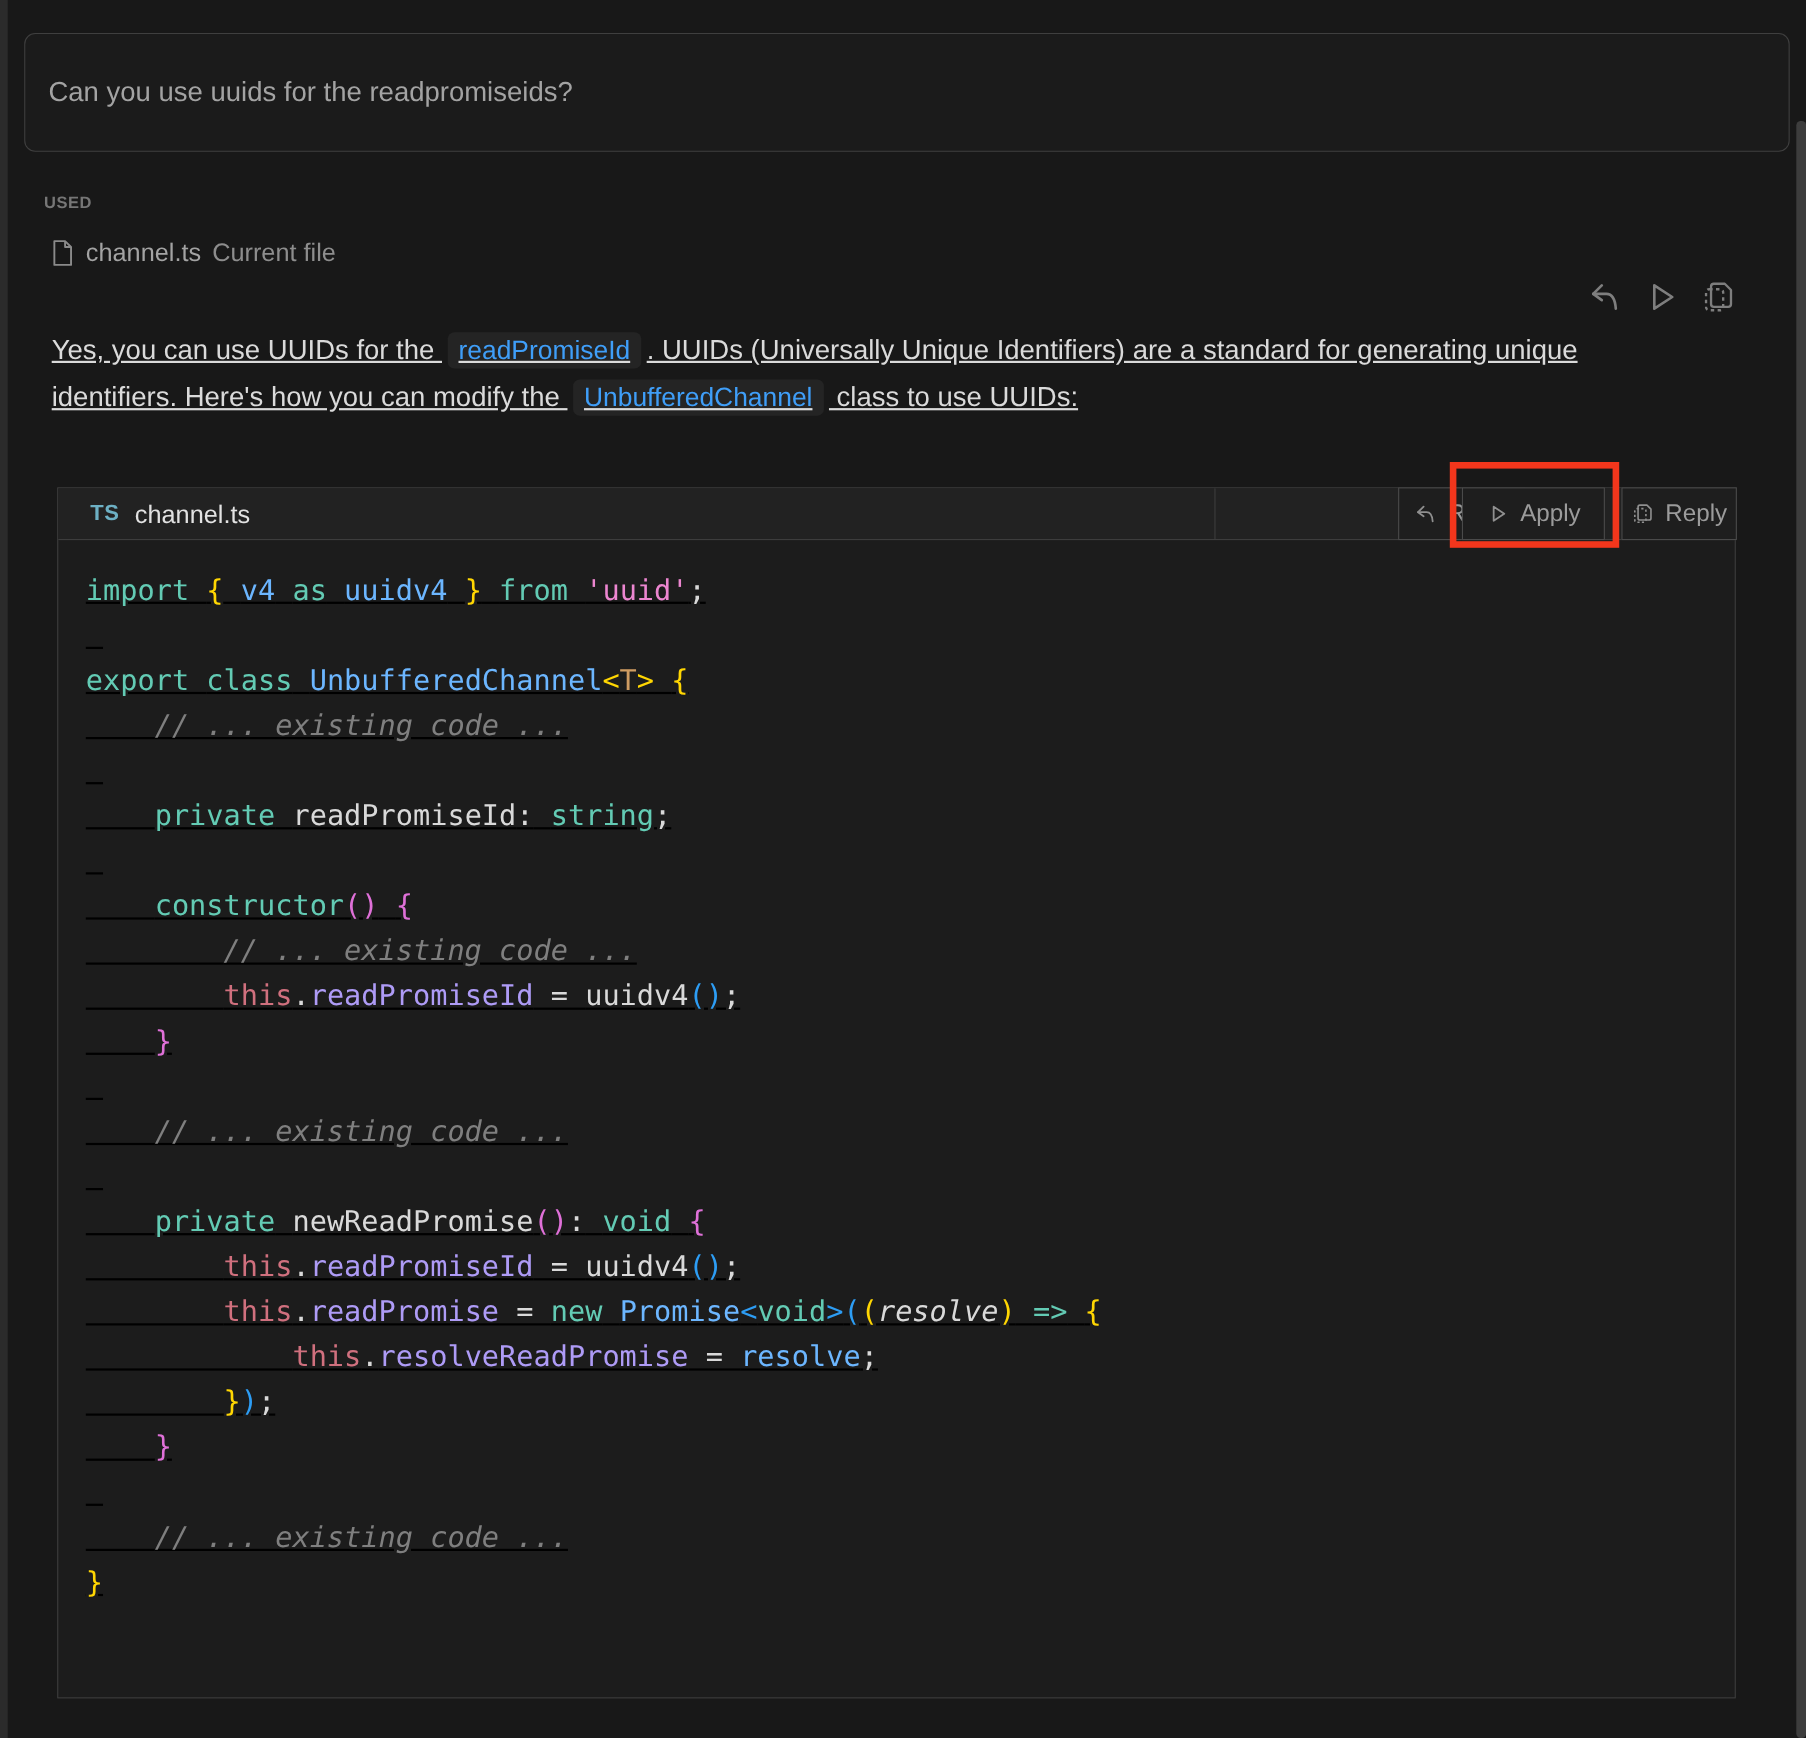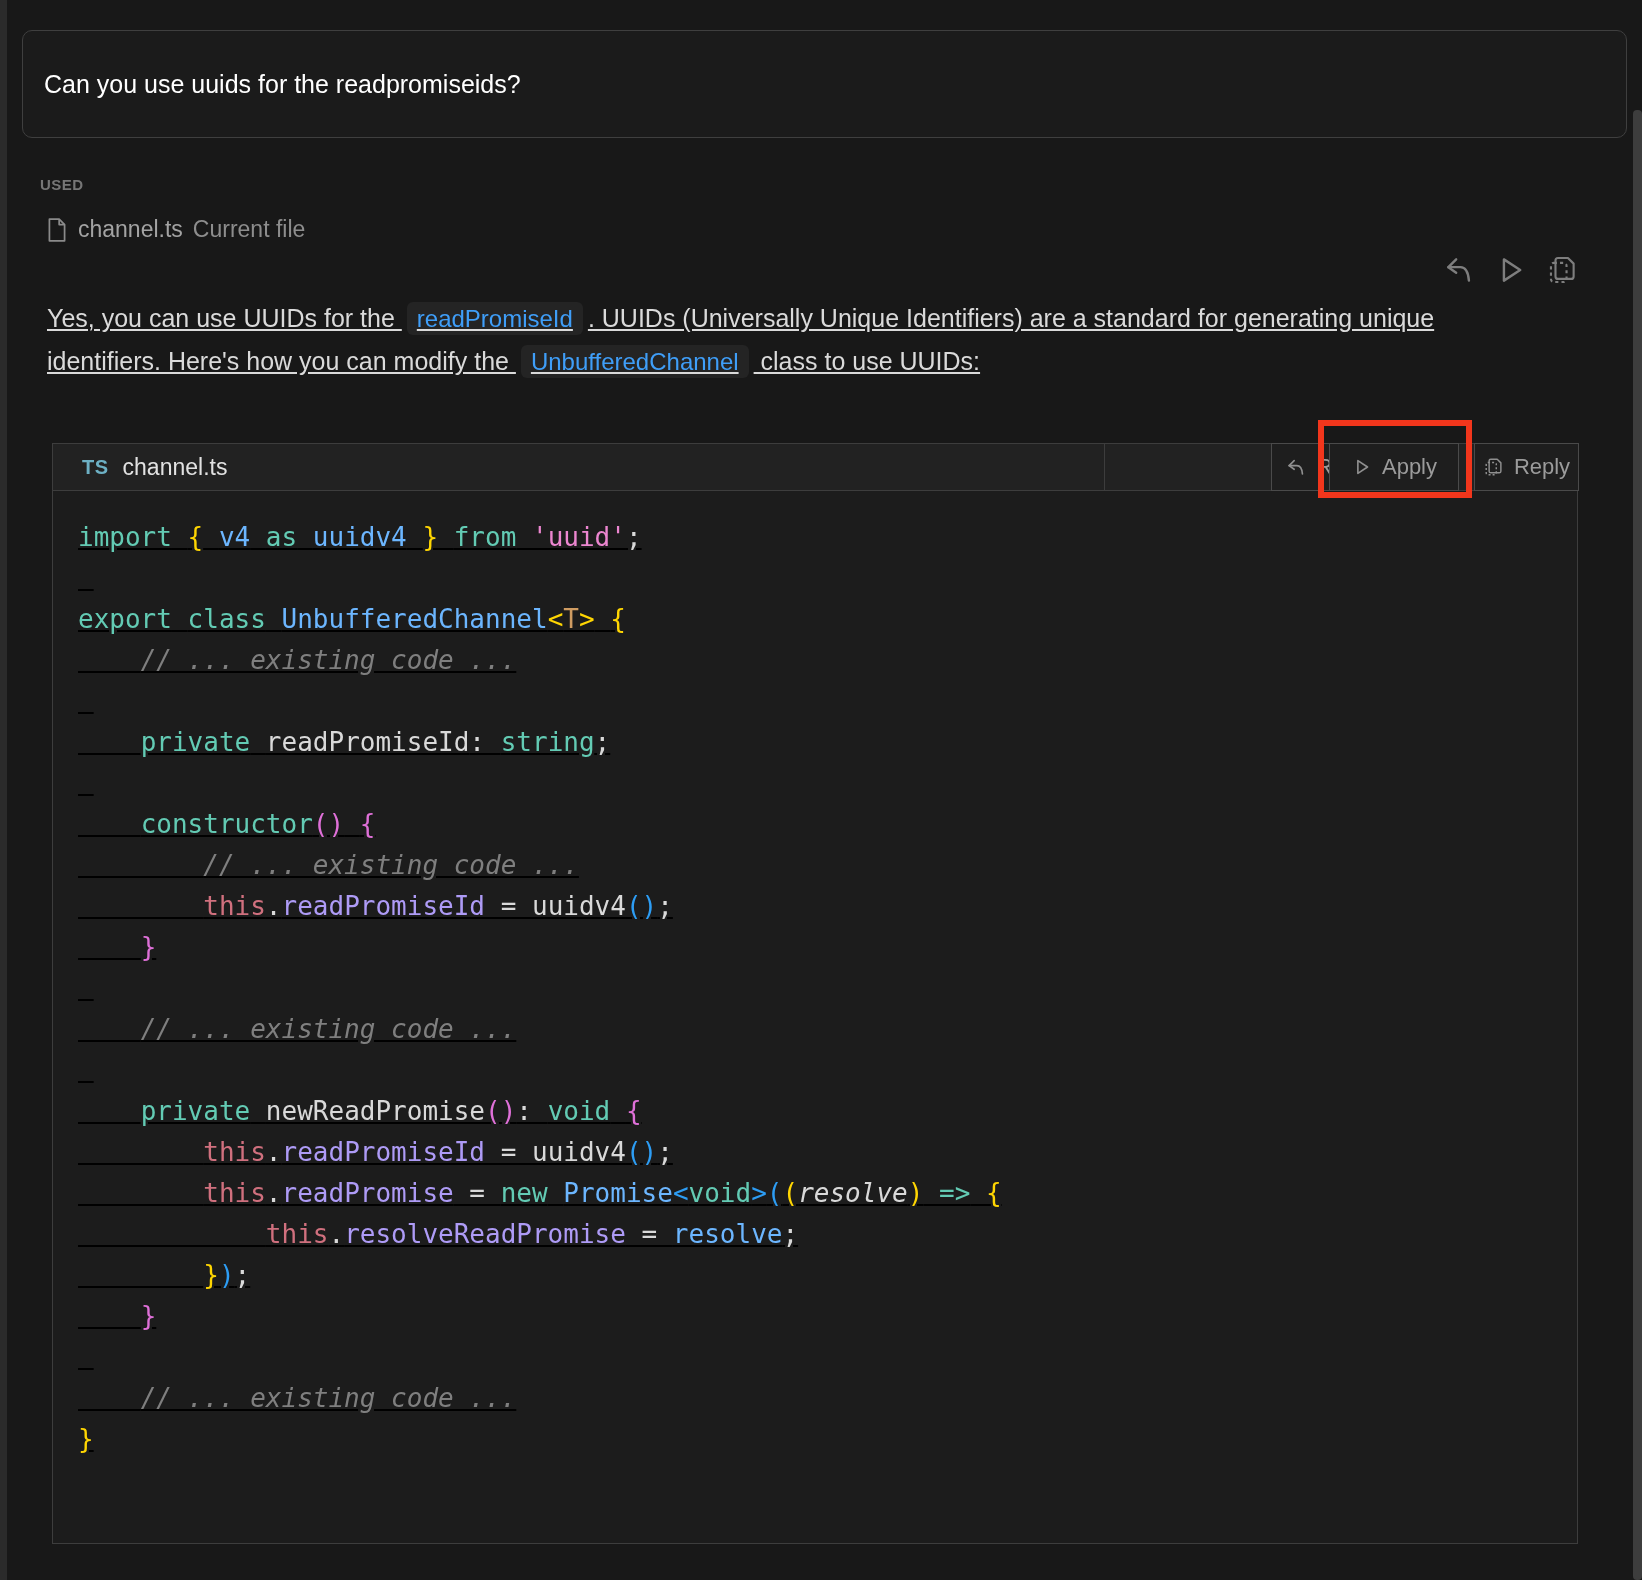--- a/index.html
+++ b/index.html
@@ -4,21 +4,21 @@
 <style>
   html,body{margin:0;padding:0;background:#181818;}
   .page{position:relative;width:1642px;height:1580px;background:#181818;overflow:hidden;
         font-family:"Liberation Sans",sans-serif;}
   .left-strip{position:absolute;left:0;top:0;width:7px;height:1580px;background:#2b2b2b;}
   .scrollbar{position:absolute;left:1633px;top:110px;width:9px;height:1470px;background:#3d3d3d;border-radius:4px;}
 
   
   .q-box{position:absolute;left:22px;top:30px;width:1605px;height:108px;box-sizing:border-box;
          border:1px solid #3f3f3f;border-radius:10px;background:#1b1b1b;display:flex;align-items:center;}
-  .q-text{padding-left:21px;font-size:25px;color:#ffffff;}
+  .q-text{padding-left:21px;font-size:25px;color:#a3a3a3;}
 
   
   .used{position:absolute;left:40px;top:176px;font-size:15px;letter-spacing:.5px;color:#767676;font-weight:600;}
   .file-row{position:absolute;left:46px;top:216px;display:flex;align-items:center;gap:10px;cursor:pointer;}
   .file-row .fname{font-size:23px;color:#a3a3a3;}
   .file-row .fstatus{font-size:23px;color:#8d8d8d;}
   .icon{display:inline-flex;align-items:center;justify-content:center;color:#8a8a8a;}
 
   
   .msg-actions{position:absolute;left:1440px;top:250px;display:flex;gap:14px;}

